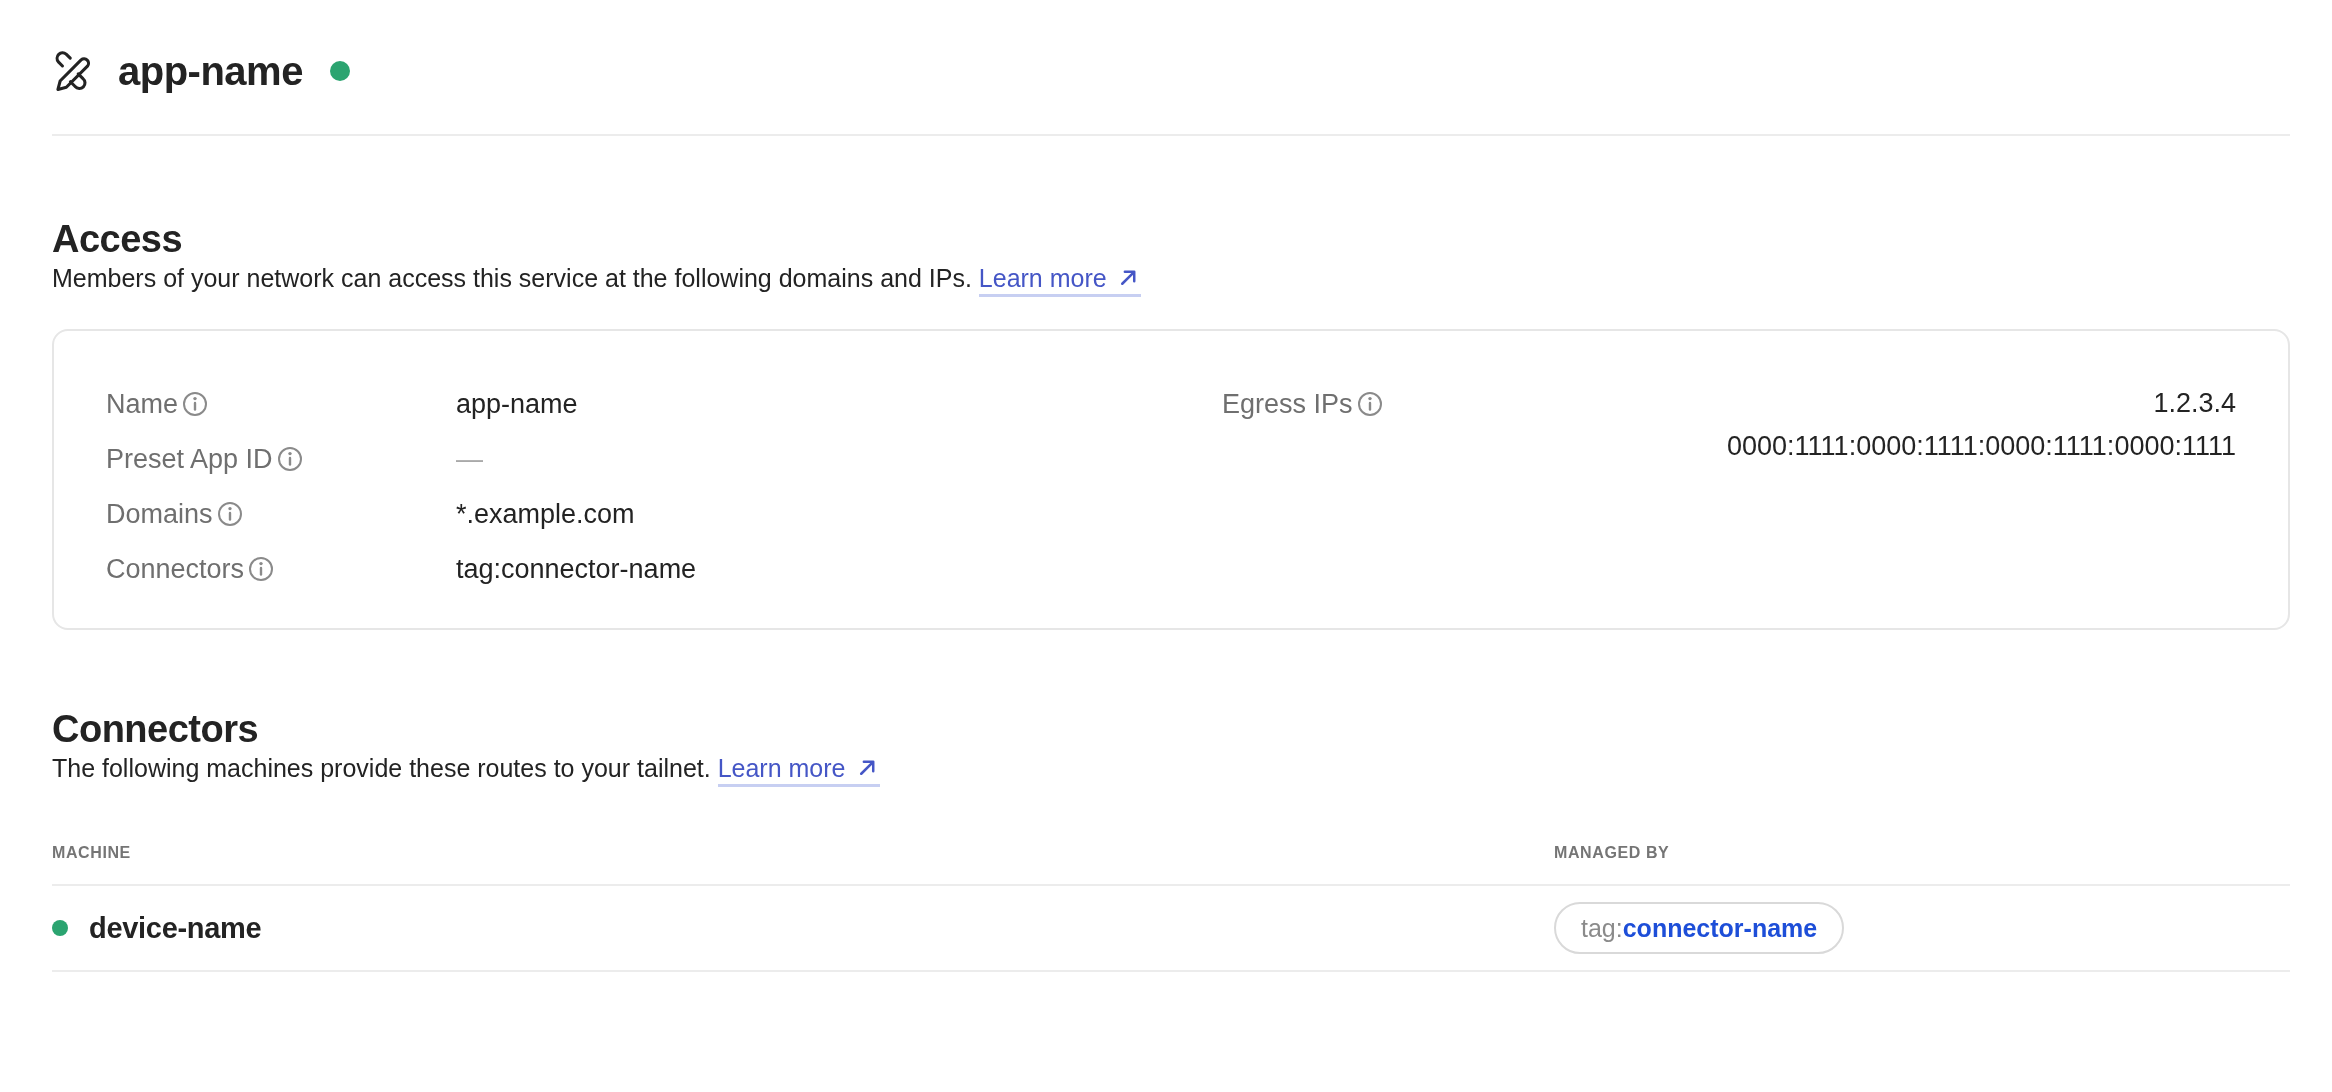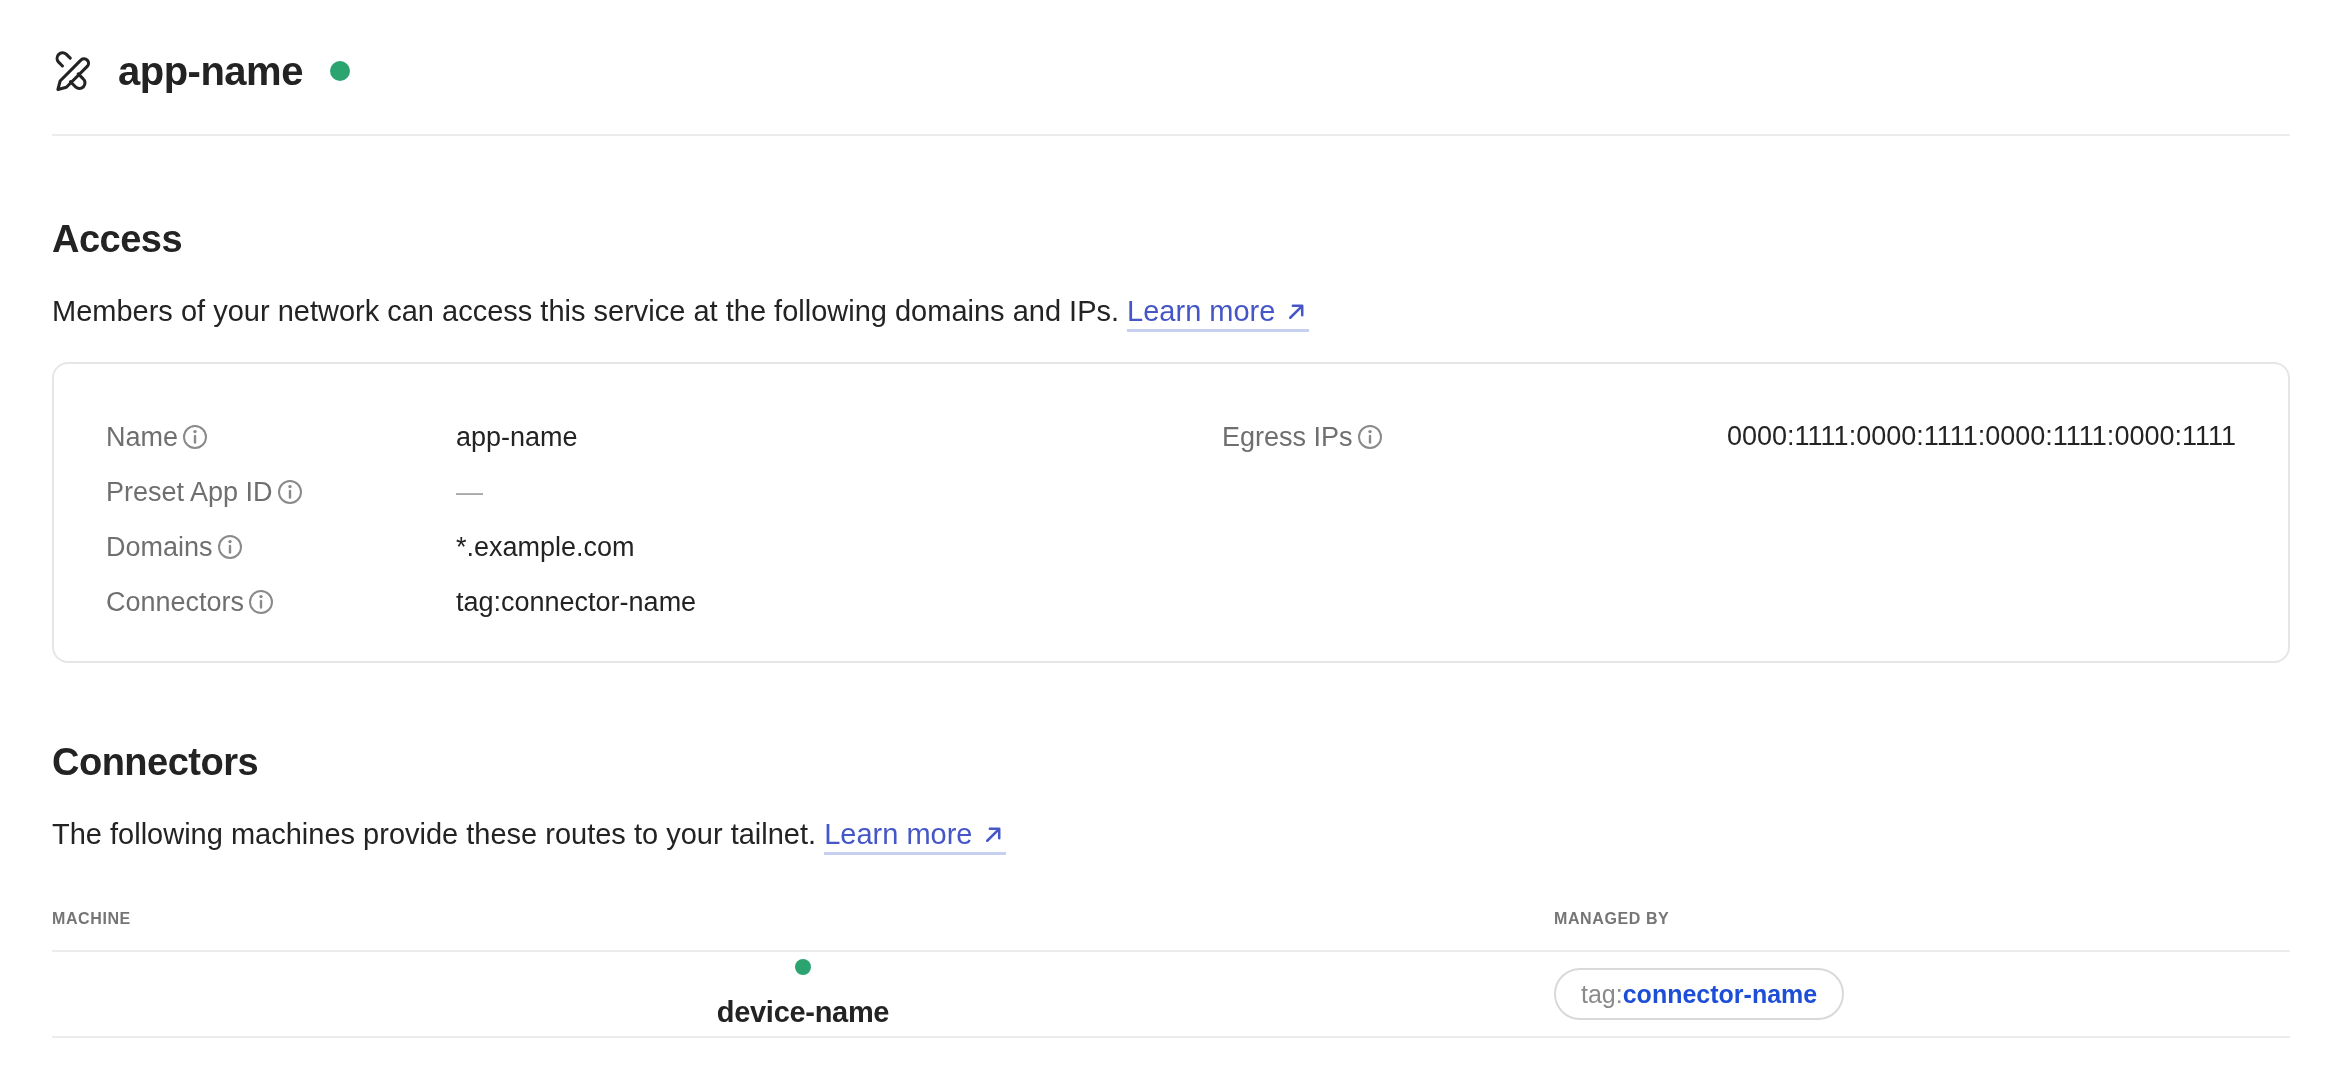--- a/index.html
+++ b/index.html
@@ -21,21 +21,21 @@
   .app-icon { width: 41px; height: 41px; color: #232323; flex: 0 0 auto; }
   .page-title { font-size: 40px; font-weight: 700; letter-spacing: -0.5px; line-height: 42px; }
   .status-dot {
     width: 20px; height: 20px; border-radius: 50%;
     background: #2BA470; margin-left: 2px;
   }
 
   
   .section-heading { font-size: 38px; font-weight: 700; letter-spacing: -0.5px; line-height: 42px; }
   .section-access .section-heading { margin-top: 82px; }
-  .section-desc { margin-top: 33px; font-size: 29px; line-height: 36px; color: #232323; }
+  .section-desc { font-size: 25px; line-height: 36px; color: #232323; }
   a.learn-more {
     color: #4556C6; text-decoration: none;
     border-bottom: 3px solid #c7cff2; padding-bottom: 2px;
     white-space: nowrap; cursor: pointer;
   }
   .ext-arrow { width: 25px; height: 25px; vertical-align: -3px; margin-left: 9px; color: #4556C6; }
 
   
   .access-card {
     margin-top: 33px;
@@ -71,21 +71,21 @@
     color: #757575; font-size: 16px; font-weight: 700;
     letter-spacing: 0.6px; text-transform: uppercase;
     line-height: 26px; padding-bottom: 18px;
     border-bottom: 2px solid #ececec;
   }
   .trow {
     display: grid; grid-template-columns: 1502px 1fr;
     align-items: center; height: 86px;
     border-bottom: 2px solid #ececec;
   }
-  .machine-cell { display: flex; align-items: center; gap: 21px; flex-direction: column; }
+  .machine-cell { display: flex; align-items: center; gap: 21px; }
   .machine-dot { width: 16px; height: 16px; border-radius: 50%; background: #2BA470; flex: 0 0 auto; }
   .machine-name { font-size: 29px; font-weight: 700; letter-spacing: -0.3px; color: #232323; cursor: pointer; }
   .tag-pill {
     display: inline-flex; align-items: center;
     border: 2px solid #d9d9d9; border-radius: 999px;
     padding: 9px 25px; font-size: 25px; line-height: 30px;
     background: #ffffff;
   }
   .tag-pill .tag-prefix { color: #8b8b8b; }
   .tag-pill .tag-name { color: #1d4ed8; font-weight: 700; }
@@ -162,20 +162,21 @@
       <div class="card-right">
         <div class="egress-label">
           <span>Egress IPs</span>
           <svg class="info-icon" viewBox="0 0 28 28" fill="none">
             <circle cx="14" cy="14" r="11" stroke="currentColor" stroke-width="2"></circle>
             <line x1="14" y1="13" x2="14" y2="19.5" stroke="currentColor" stroke-width="2.4" stroke-linecap="round"></line>
             <circle cx="14" cy="8.6" r="1.7" fill="currentColor"></circle>
           </svg>
         </div>
         <div class="egress-values">
+          <div>1.2.3.4</div>
           <div>0000:1111:0000:1111:0000:1111:0000:1111</div>
         </div>
       </div>
     </div>
   </section>
 
   <section class="section-connectors">
     <h2 class="section-heading">Connectors</h2>
     <p class="section-desc">
       <span>The following machines provide these routes to your tailnet.</span>

